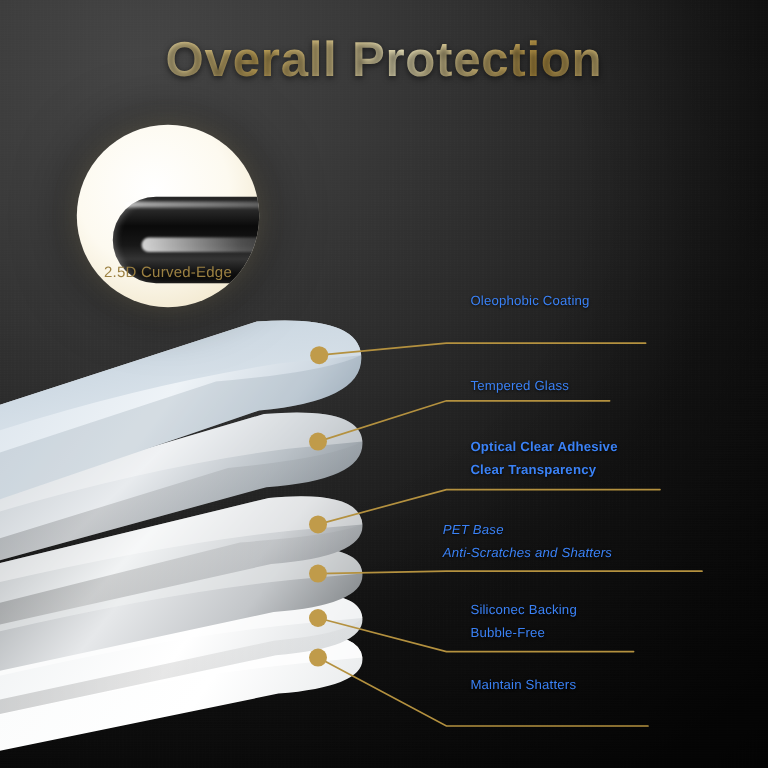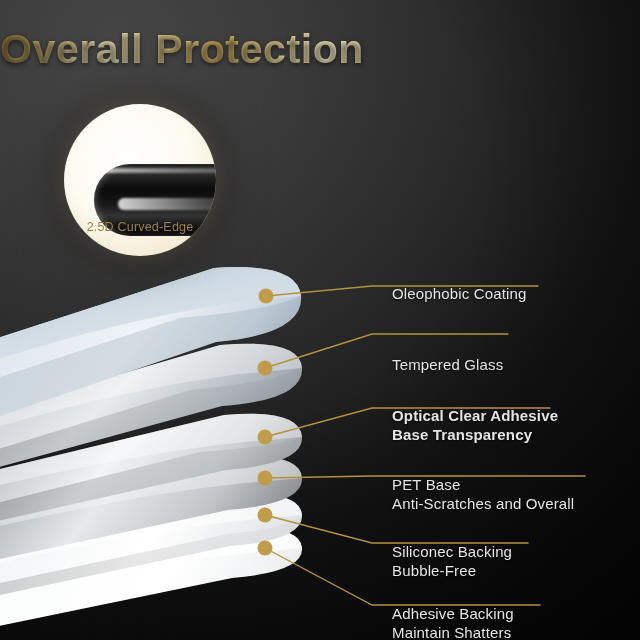--- a/index.html
+++ b/index.html
@@ -24,21 +24,21 @@
       repeating-linear-gradient(90deg, rgba(255,255,255,.04) 0 1px, rgba(0,0,0,0) 1px 3px);
   }
   .bg-vig{
     position:absolute;inset:0;
     background:radial-gradient(130% 120% at 30% 25%, rgba(0,0,0,0) 35%, rgba(0,0,0,.55) 78%, rgba(0,0,0,.92) 100%);
   }
 
   
   .title{
     position:absolute;left:0;right:0;top:26px;
-    text-align:left;
+    text-align:center;
     font-size:41px;
     font-weight:bold;
     letter-spacing:.6px;
     background:linear-gradient(100deg,#8d7336 0%,#efe3b2 18%,#c8a85a 34%,#f6eec4 52%,#b99542 70%,#f2e7b8 86%,#9a7c3c 100%);
     -webkit-background-clip:text;
     background-clip:text;
     color:transparent;
     -webkit-text-fill-color:transparent;
     text-shadow:0 2px 5px rgba(0,0,0,.55);
     white-space:nowrap;
@@ -82,27 +82,26 @@
     letter-spacing:.2px;
     margin-top:24px;
   }
 
   
   .stack{position:absolute;left:0;top:0;width:640px;height:640px;}
 
   
   .label{
     position:absolute;
-    color:#e5e5e5;
-    font-size:15px;
+    color:#3b82f6;
+    font-size:11px;
     line-height:19px;
     letter-spacing:.15px;
     white-space:nowrap;
     text-shadow:0 1px 2px rgba(0,0,0,.8);
-    margin-top:42px;
   }
   .label .l2{display:block;}
 </style>
 </head>
 <body>
 
 <div id="root">
 
   <div class="bg"></div>
   <div class="bg-noise"></div>
@@ -224,31 +223,30 @@
   <div class="label" style="left:392px;top:242px;">
     <span>Oleophobic Coating</span>
   </div>
 
   <div class="label" style="left:392px;top:313px;text-align:center;">
     <span>Tempered Glass</span>
   </div>
 
   <div class="label" style="left:392px;top:364px;font-weight:bold;">
     <span>Optical Clear Adhesive</span>
-    <span class="l2">Base Transparency</span>
-  </div>
-
-  <div class="label" style="left:392px;top:433px;">
+    <span class="l2">Clear Transparency</span>
+  </div>
+
+  <div class="label" style="left:369px;top:433px;font-style:italic;">
     <span>PET Base</span>
-    <span class="l2">Anti-Scratches and Overall</span>
+    <span class="l2">Anti-Scratches and Shatters</span>
   </div>
 
   <div class="label" style="left:392px;top:500px;">
     <span>Siliconec Backing</span>
     <span class="l2">Bubble-Free</span>
   </div>
 
   <div class="label" style="left:392px;top:562px;">
-    <span>Adhesive Backing</span>
     <span class="l2">Maintain Shatters</span>
   </div>
 
 </div>
 
 </body></html>

